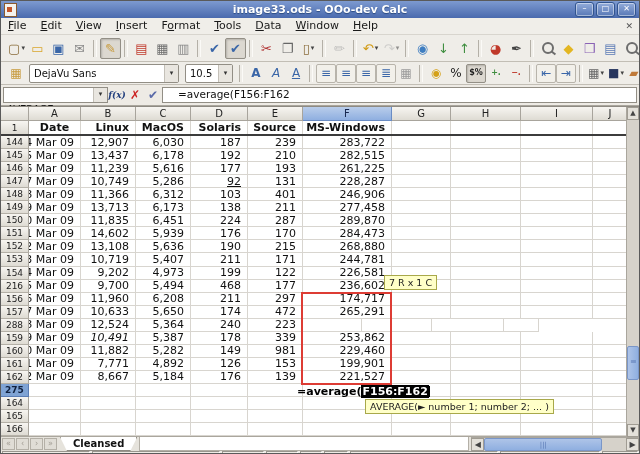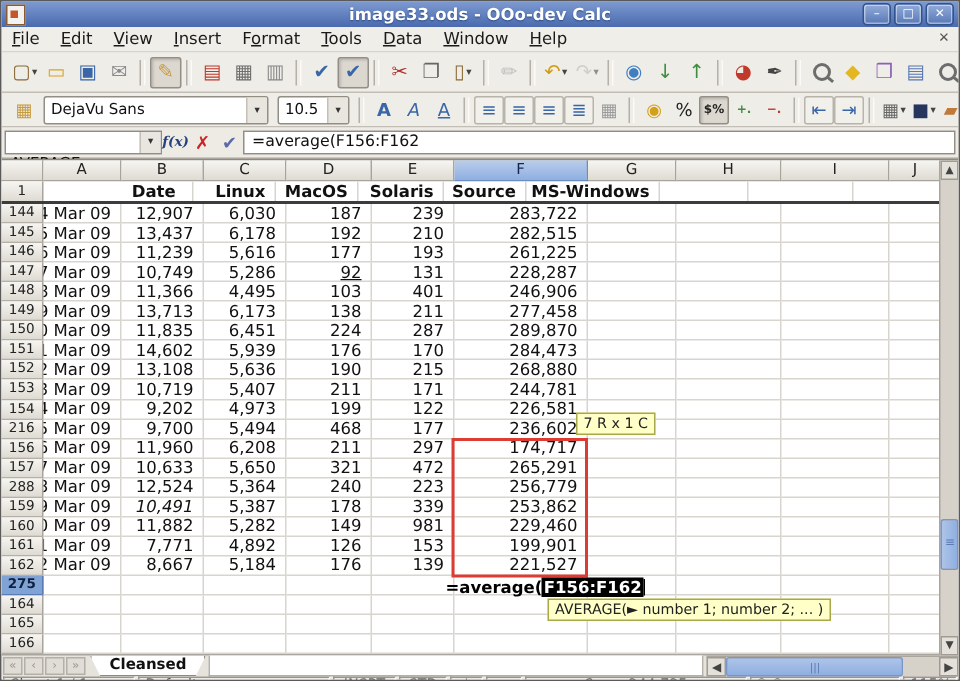--- a/index.html
+++ b/index.html
@@ -37,36 +37,36 @@
   .mag::after{content:"";position:absolute;width:5px;height:2px;background:#6d6d6d;right:-4px;bottom:-2px;transform:rotate(40deg);}
   
   .formulabar{height:18px;background:#eeebe5;border-bottom:1px solid #aaa69d;display:flex;align-items:center;padding:1px 2px;}
   .namebox{width:103px;height:14px;background:#fff;border:1px solid #928e85;display:flex;align-items:center;}
   .namebox-text{flex:1;font-size:10px;padding-left:3px;color:#111;margin-top:28px;}
   .namebox-btn{width:13px;align-self:stretch;background:#e9e6e0;border-left:1px solid #c4c0b8;font-size:7px;color:#333;text-align:center;line-height:13px;}
   .fbtn{width:16px;height:15px;display:inline-flex;align-items:center;justify-content:center;margin:0 1px;}
   .fx{font-family:"DejaVu Serif",serif;font-style:italic;font-size:9px;color:#24407e;font-weight:bold;}
   .cancel{color:#c22;font-weight:bold;font-size:12px;}
   .accept{color:#5a6aa8;font-weight:bold;font-size:12px;}
-  .inputline{flex:1;height:14px;background:#fff;border:1px solid #928e85;font-size:10.5px;color:#111;padding-left:5px;line-height:13px;white-space:nowrap;overflow:hidden;}
+  .inputline{flex:1;height:14px;background:#fff;border:1px solid #928e85;font-size:10.5px;color:#111;padding-left:15px;line-height:13px;white-space:nowrap;overflow:hidden;}
   
   .sheet{position:relative;height:330px;background:#fff;border-top:1px solid #8e8a82;box-sizing:border-box;}
   .colheads{display:flex;height:14px;width:627px;}
   .corner{width:28px;flex:none;background:linear-gradient(#f7f5f1,#dedbd3);border-right:1px solid #a8a49c;border-bottom:1px solid #a8a49c;box-sizing:border-box;}
   .colhdr{flex:none;box-sizing:border-box;background:linear-gradient(#f7f5f1,#dedbd3);border-right:1px solid #a8a49c;border-bottom:1px solid #a8a49c;font-size:10px;text-align:center;line-height:13px;color:#222;}
   .colhdr.selhdr{background:linear-gradient(#b9cdeb,#8fafe0);border-color:#6a8cc4;color:#16264e;}
   .grid-rows{position:relative;height:315px;width:627px;display:flex;flex-direction:column;background:#fff;}
   .grow{flex:1 1 0;display:flex;min-height:0;}
   .rowhdr{width:28px;flex:none;box-sizing:border-box;background:linear-gradient(#f7f5f1,#dedbd3);border-right:1px solid #a8a49c;border-bottom:1px solid #b4b0a7;font-size:9px;text-align:center;color:#222;display:flex;align-items:center;justify-content:center;}
   .rowhdr.selhdr{background:#7fa3d4;border-color:#5a7cb4;color:#10203e;font-weight:bold;}
   .cell{flex:none;box-sizing:border-box;border-right:1px solid #d8d5cf;border-bottom:1px solid #d8d5cf;font-size:11px;color:#111;text-align:right;padding-right:6px;overflow:hidden;white-space:nowrap;display:flex;align-items:center;justify-content:flex-end;}
   .hdrrow{border-bottom:2px solid #3c3c3c;}
   .hdrrow .cell{font-weight:bold;border-bottom:none;}
   .hdrrow .rowhdr{border-bottom:none;}
-  .hdrrow .datecell{justify-content:center;padding-right:0;margin-left:48px;}
+  .hdrrow .datecell{justify-content:center;padding-right:0;}
   
   .range-border{position:absolute;left:300px;top:171px;width:91px;height:93px;border:2px solid #dd3c34;box-sizing:border-box;z-index:4;}
   .cell-edit{position:absolute;left:296px;top:263px;height:14px;z-index:5;font-size:11px;font-weight:600;color:#000;display:flex;align-items:center;white-space:nowrap;}
   .cell-edit .sel{background:#000;color:#fff;padding:0 1px;}
   .edit-caret{display:inline-block;width:1px;height:11px;background:#000;}
   .tip{position:absolute;background:#ffffc8;border:1px solid #a8a84a;font-size:9.5px;color:#222;padding:0 4px;line-height:13px;white-space:nowrap;z-index:6;}
   .tip-range{left:383px;top:154px;}
   .tip-func{left:364px;top:278px;}
   
   .vscroll{position:absolute;top:0;right:0;width:13px;height:330px;background:#d6d2ca;border-left:1px solid #aaa69d;box-sizing:border-box;z-index:7;}
@@ -390,21 +390,21 @@
           <div class="cell" style="width: 89px;">228,287</div>
           <div class="cell" style="width: 59px;"></div>
           <div class="cell" style="width: 70px;"></div>
           <div class="cell" style="width: 72px;"></div>
           <div class="cell" style="width: 35px;"></div>
         </div>
         <div class="grow">
           <div class="rowhdr">148</div>
           <div class="cell datecell" style="width: 52px;">8 Mar 09</div>
           <div class="cell" style="width: 55px;">11,366</div>
-          <div class="cell" style="width: 55px;">4,495</div>
+          <div class="cell" style="width: 55px;">6,312</div>
           <div class="cell" style="width: 57px;">103</div>
           <div class="cell" style="width: 55px;">401</div>
           <div class="cell" style="width: 89px;">246,906</div>
           <div class="cell" style="width: 59px;"></div>
           <div class="cell" style="width: 70px;"></div>
           <div class="cell" style="width: 72px;"></div>
           <div class="cell" style="width: 35px;"></div>
         </div>
         <div class="grow">
           <div class="rowhdr">149</div>
@@ -508,36 +508,35 @@
           <div class="cell" style="width: 59px;"></div>
           <div class="cell" style="width: 70px;"></div>
           <div class="cell" style="width: 72px;"></div>
           <div class="cell" style="width: 35px;"></div>
         </div>
         <div class="grow">
           <div class="rowhdr">157</div>
           <div class="cell datecell" style="width: 52px;">17 Mar 09</div>
           <div class="cell" style="width: 55px;">10,633</div>
           <div class="cell" style="width: 55px;">5,650</div>
-          <div class="cell" style="width: 57px;">321</div>
+          <div class="cell" style="width: 57px;">174</div>
           <div class="cell" style="width: 55px;">472</div>
           <div class="cell" style="width: 89px;">265,291</div>
           <div class="cell" style="width: 59px;"></div>
           <div class="cell" style="width: 70px;"></div>
           <div class="cell" style="width: 72px;"></div>
           <div class="cell" style="width: 35px;"></div>
         </div>
         <div class="grow">
           <div class="rowhdr">288</div>
           <div class="cell datecell" style="width: 52px;">18 Mar 09</div>
           <div class="cell" style="width: 55px;">12,524</div>
           <div class="cell" style="width: 55px;">5,364</div>
           <div class="cell" style="width: 57px;">240</div>
           <div class="cell" style="width: 55px;">223</div>
-          <div class="cell" style="width: 89px;">256,779</div>
           <div class="cell" style="width: 59px;"></div>
           <div class="cell" style="width: 70px;"></div>
           <div class="cell" style="width: 72px;"></div>
           <div class="cell" style="width: 35px;"></div>
         </div>
         <div class="grow">
           <div class="rowhdr">159</div>
           <div class="cell datecell" style="width: 52px;">19 Mar 09</div>
           <div class="cell" style="width: 55px; font-style: italic;">10,491</div>
           <div class="cell" style="width: 55px;">5,387</div>

